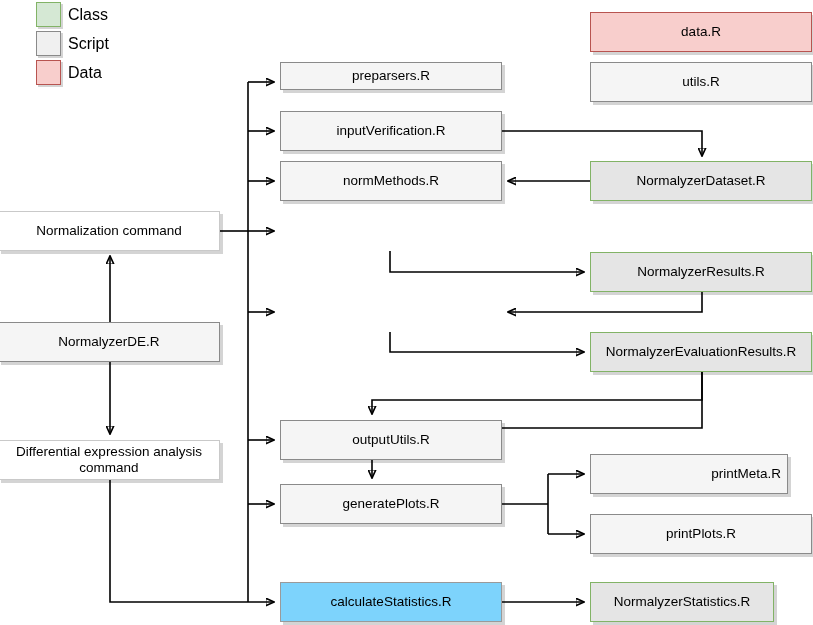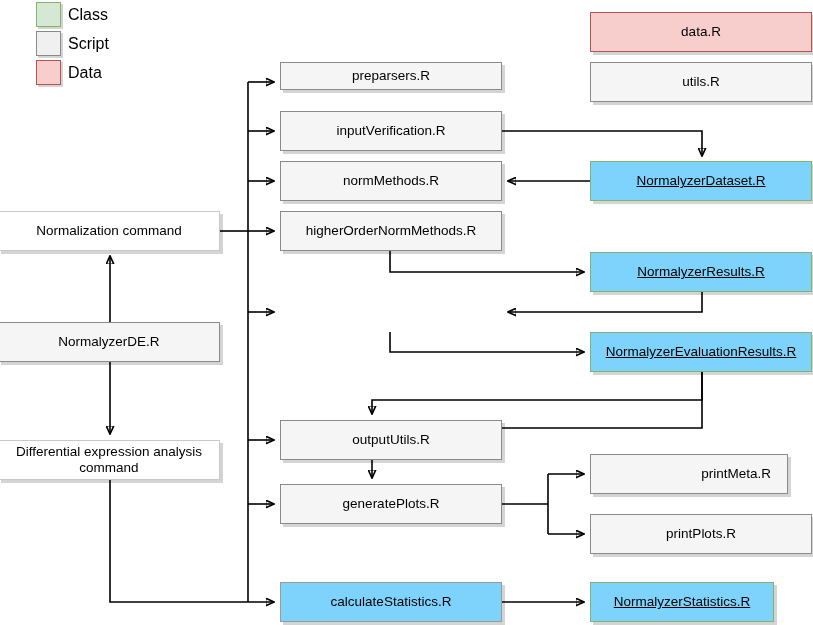--- a/index.html
+++ b/index.html
@@ -1,23 +1,23 @@
 <!DOCTYPE html>
 <html><head>
 <meta charset="utf-8">
 <style>
   html,body{margin:0;padding:0;background:#ffffff;}
   body{font-family:"Liberation Sans", sans-serif;}
   #canvas{position:relative;width:813px;height:625px;overflow:hidden;background:#fff;}
 
   .node{position:absolute;box-sizing:border-box;display:flex;align-items:center;
         justify-content:center;text-align:center;font-size:13.5px;color:#000;
-        line-height:1.15;padding:2px 16px;z-index:3;}
+        line-height:1.15;padding:2px 6px;z-index:3;}
   .node.script{background:#f5f5f5;border:1.4px solid #8a8a8a;box-shadow:3px 3px 0 0 rgba(0,0,0,0.17);}
-  .node.klass{background:#7dd3fc;border:1.4px solid #82b366;box-shadow:3px 3px 0 0 rgba(0,0,0,0.17);text-decoration:underline;}
+  .node.klass{background:#e5e5e5;border:1.4px solid #82b366;box-shadow:3px 3px 0 0 rgba(0,0,0,0.17);}
   .node.data{background:#f8cecc;border:1.4px solid #b85450;box-shadow:3px 3px 0 0 rgba(0,0,0,0.17);}
   .node.plain{background:#7dd3fc;border:1.2px solid #9a9a9a;box-shadow:3px 3px 0 0 rgba(0,0,0,0.17);}
   .node.cmd{background:#ffffff;border:1.2px solid #c9c9c9;box-shadow:3px 3px 0 0 rgba(0,0,0,0.17);}
 
   .legend-item{position:absolute;display:flex;align-items:center;z-index:5;}
   .legend-swatch{width:25px;height:25px;box-sizing:border-box;box-shadow:2px 2px 0 0 rgba(0,0,0,0.17);}
   .legend-swatch.klass{background:#d5e8d4;border:1.4px solid #82b366;}
   .legend-swatch.script{background:#f0f0f0;border:1.4px solid #8a8a8a;}
   .legend-swatch.data{background:#f8cecc;border:1.4px solid #b85450;}
   .legend-label{margin-left:7px;font-size:16px;color:#000;}
@@ -110,23 +110,20 @@
   </div>
 
   <div class="node script" style="left:280px;top:111px;width:222px;height:40px;">
     <span>inputVerification.R</span>
   </div>
 
   <div class="node script" style="left:280px;top:161px;width:222px;height:40px;">
     <span>normMethods.R</span>
   </div>
 
-  <div class="node script" style="left:280px;top:211px;width:222px;height:40px;">
-    <span>higherOrderNormMethods.R</span>
-  </div>
 
 
   <div class="node script" style="left:280px;top:420px;width:222px;height:40px;">
     <span>outputUtils.R</span>
   </div>
 
   <div class="node script" style="left:280px;top:484px;width:222px;height:40px;">
     <span>generatePlots.R</span>
   </div>
 

